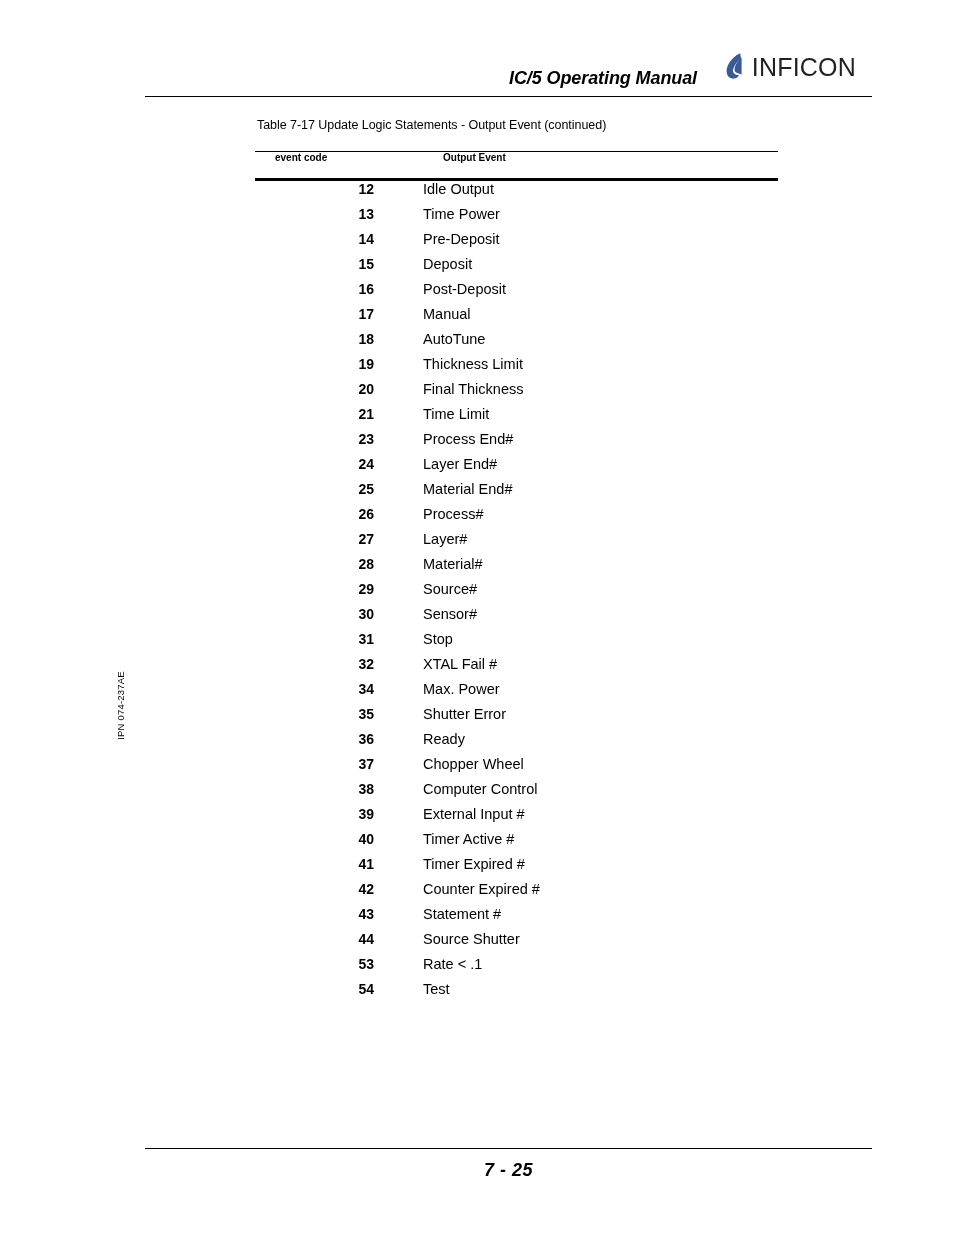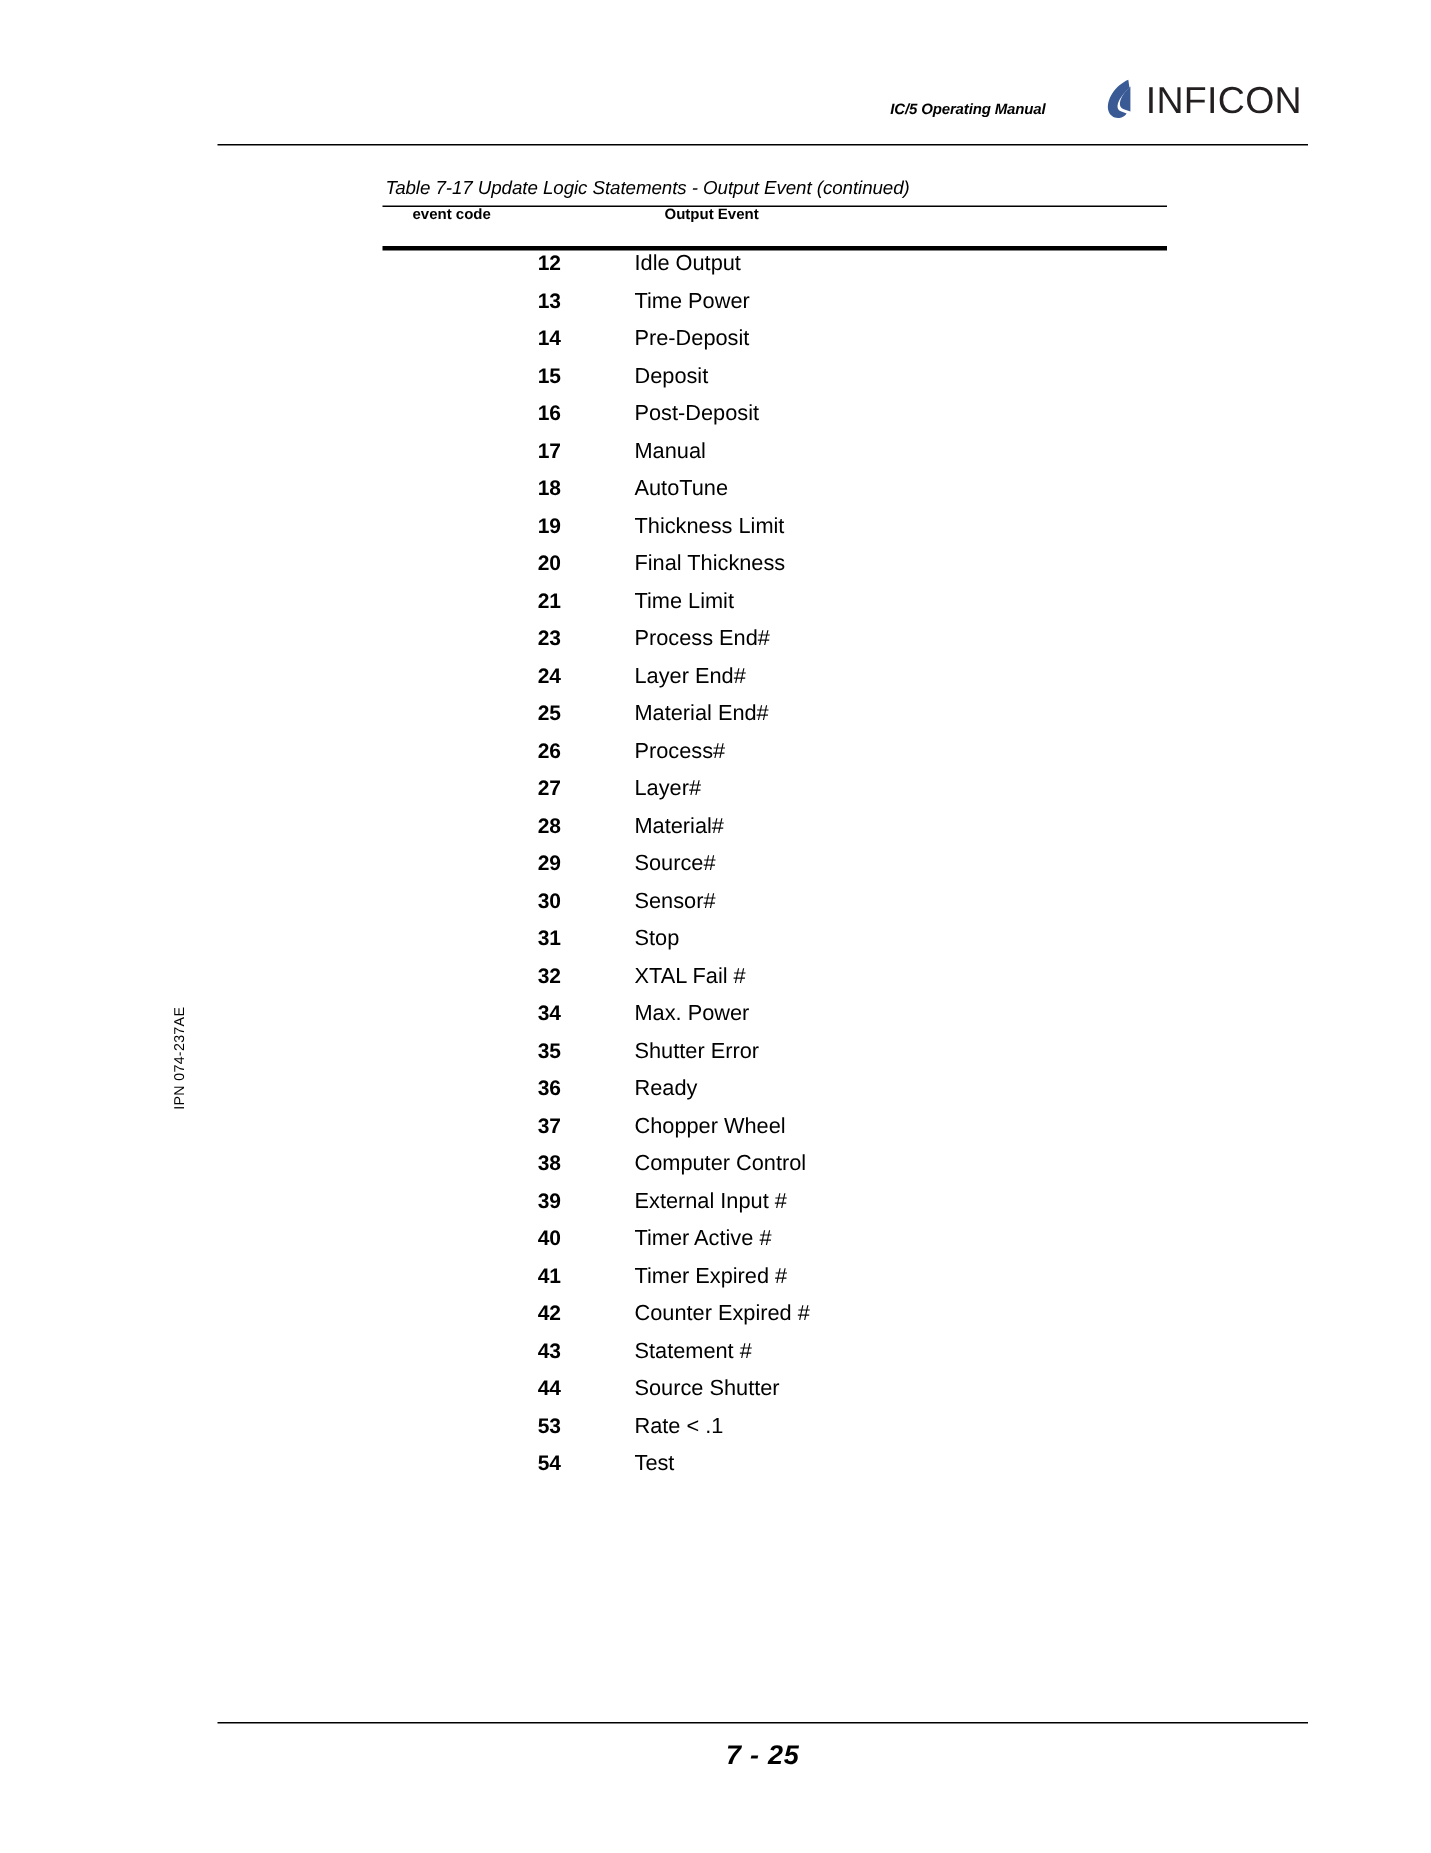--- a/index.html
+++ b/index.html
@@ -21,30 +21,30 @@
     position: absolute;
     left: 145px;
     top: 48px;
     width: 727px;
     height: 50px;
   }
   .header-title {
     position: absolute;
     right: 175px;
     top: 20px;
-    font-size: 10px;
+    font-size: 18px;
     font-style: italic;
     font-weight: bold;
     letter-spacing: -0.1px;
     white-space: nowrap;
     color: #000;
   }
   .logo {
     position: absolute;
-    right: 4px;
+    right: 16px;
     top: 2px;
     height: 34px;
     display: flex;
     align-items: center;
     gap: 3px;
   }
   .logo-mark {
     width: 24px;
     height: 30px;
     display: block;
@@ -83,25 +83,24 @@
 
   
   .table-block {
     position: absolute;
     left: 255px;
     top: 118px;
     width: 523px;
   }
   .table-caption {
     font-size: 12.5px;
-    font-style: italic;
     letter-spacing: -0.05px;
     color: #000;
     padding-left: 2px;
-    margin-bottom: 5px;
+    margin-bottom: 19px;
     white-space: nowrap;
   }
   .rule-thin {
     width: 523px;
     height: 0;
     border-top: 1.3px solid #000;
   }
   .rule-thick {
     width: 523px;
     height: 0;

